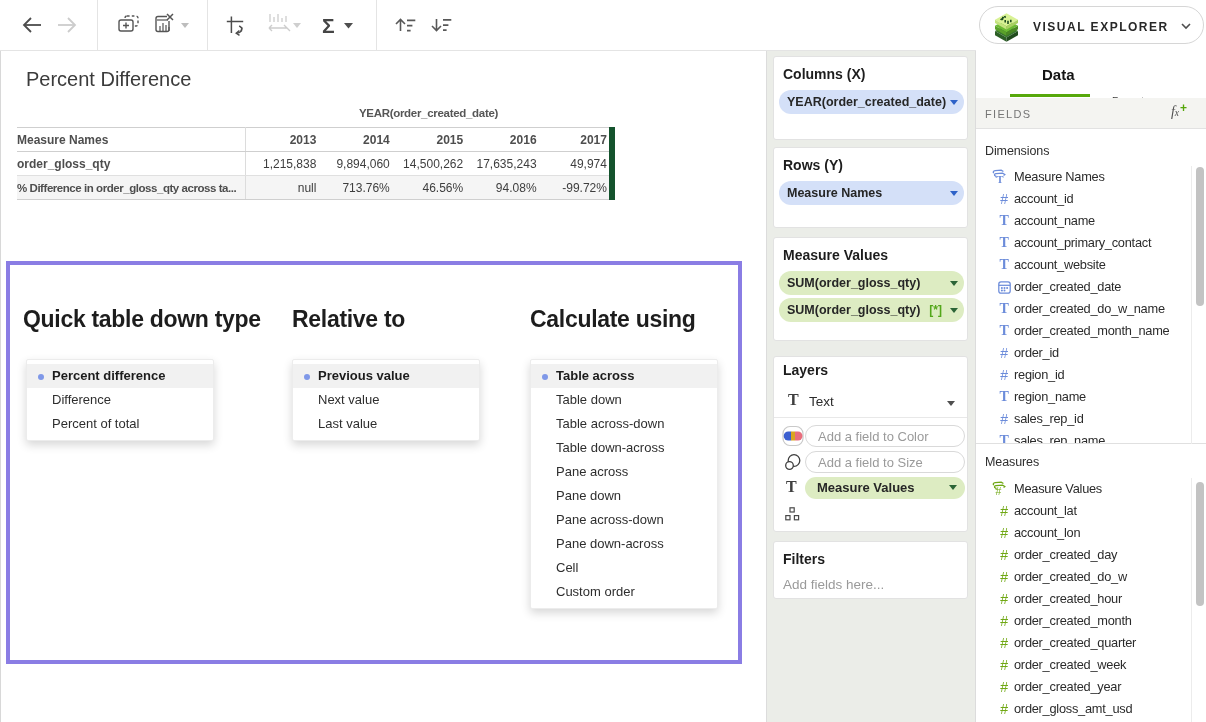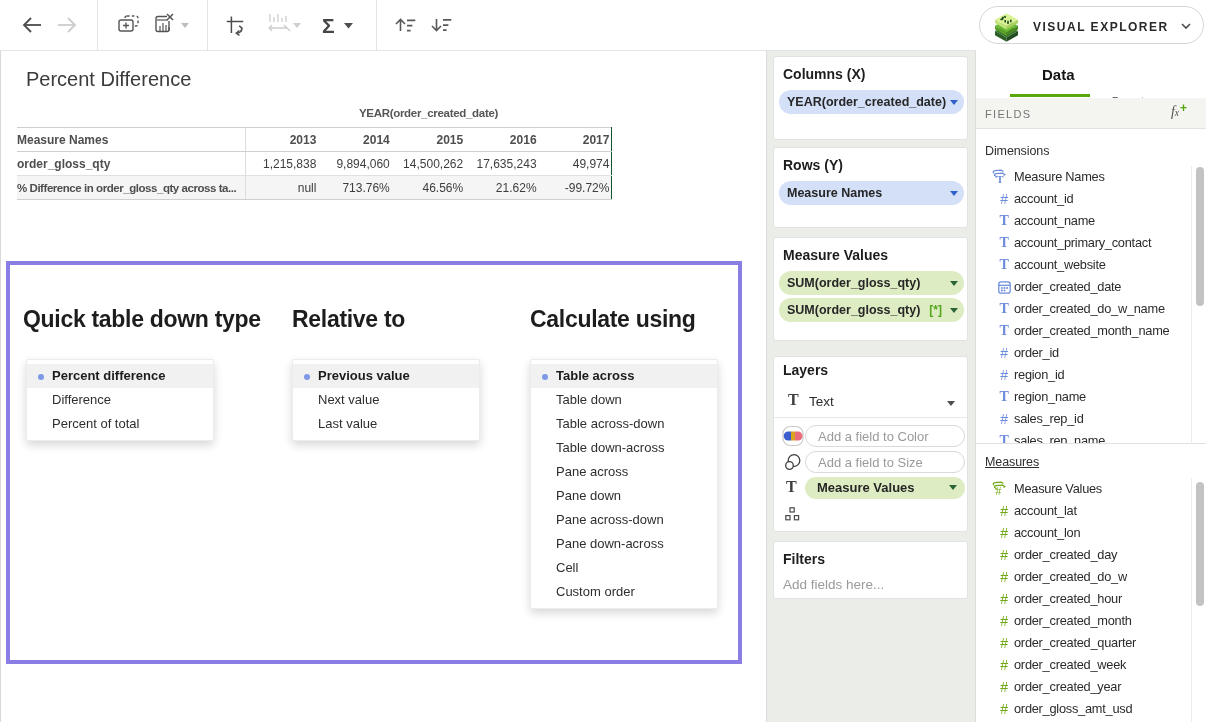--- a/index.html
+++ b/index.html
@@ -18,21 +18,21 @@
   
   #yearhdr { position:absolute; left:245px; top:107px; width:367px; text-align:center; font-size:11.5px; letter-spacing:-0.3px; font-weight:bold; color:#565656; }
   #dtable { position:absolute; left:17px; top:127px; border-collapse:collapse; font-size:12px; color:#3e3e3e; }
   #dtable td { height:24px; padding:0 2px 0 0; white-space:nowrap; overflow:hidden; }
   #dtable .lbl { font-weight:bold; color:#4e4e4e; width:228px; padding-right:6px; }
   #dtable .num { text-align:right; width:73.4px; }
   #dtable tr.hd td { border-top:1px solid #cfcfcf; border-bottom:1px solid #cfcfcf; font-weight:bold; color:#4e4e4e; }
   #dtable tr.r1 td { border-bottom:1px solid #e0e0e0; }
   #dtable tr.r2 td { border-bottom:1px solid #cfcfcf; background:#f5f5f5; }
   #dtable td.lbl { border-right:1px solid #dcdcdc; }
-  #dtable td.last { border-right:1px solid #14532d; width:73.4px; }
+  #dtable td.last { border-right:6px solid #14532d; width:73.4px; }
 
   
   #ppanel { position:absolute; left:6px; top:261px; width:736px; height:403px; border:4px solid #8a7de4; background:#fff; }
   .phead { position:absolute; top:41px; font-size:23px; font-weight:bold; color:#1d1d1d; letter-spacing:-0.3px; white-space:nowrap; }
   .pcard { position:absolute; top:94px; width:188px; background:#fff; border:1px solid #ececec; border-radius:2px; box-shadow:0 4px 10px rgba(0,0,0,0.16); padding:4px 0; }
   .pcard .row { position:relative; height:24px; line-height:24px; font-size:13px; color:#2e2e2e; padding-left:25px; white-space:nowrap; }
   .pcard .row.sel { background:#f1f1f1; font-weight:bold; color:#1c1c1c; }
   .pcard .row.sel::before { content:""; position:absolute; left:11px; top:9.5px; width:6px; height:6px; border-radius:50%; background:#7f98e8; }
 
   
@@ -152,21 +152,21 @@
           <td class="num">9,894,060</td>
           <td class="num">14,500,262</td>
           <td class="num">17,635,243</td>
           <td class="num last">49,974</td>
         </tr>
     <tr class="r2">
           <td class="lbl" style="font-size:11.5px; letter-spacing:-0.45px;">% Difference in order_gloss_qty across ta...</td>
           <td class="num">null</td>
           <td class="num">713.76%</td>
           <td class="num">46.56%</td>
-          <td class="num">21.62%</td>
+          <td class="num">94.08%</td>
           <td class="num last">-99.72%</td>
         </tr>
   </tbody>
     </table>
 
   <div id="ppanel">
     <div class="phead" style="left:13px">Quick table down type</div>
     <div class="phead" style="left:282px">Relative to</div>
     <div class="phead" style="left:520px">Calculate using</div>
     <div class="pcard" style="left:16px">
@@ -292,21 +292,21 @@
     <div class="frow"><span class="fico serifT">T</span>order_created_month_name</div>
     <div class="frow"><span class="fico hashb">#</span>order_id</div>
     <div class="frow"><span class="fico hashb">#</span>region_id</div>
     <div class="frow"><span class="fico serifT">T</span>region_name</div>
     <div class="frow"><span class="fico hashb">#</span>sales_rep_id</div>
     <div class="frow"><span class="fico serifT">T</span>sales_rep_name</div>
   </div>
   <div class="abs" style="left:1191px; top:166px; width:1px; height:278px; background:#ececec;"></div>
   <div class="sbar" style="top:167px; height:139px;"></div>
 
-  <div class="seclbl" style="left:985px; top:455px;text-decoration:underline;">Measures</div>
+  <div class="seclbl" style="left:985px; top:455px;">Measures</div>
   <div class="flist" style="left:976px; top:478px; height:244px;">
     <div class="frow"><span class="fico" style="left:15px;top:3px;width:15px;height:15px"><svg width="15" height="15" viewBox="0 0 15 15">
             <g fill="none" stroke="#70a814" stroke-width="1.25">
               <path d="M3 3.8 C1.6 3.4 2.2 1.9 4.2 1.6 L10.2 1.1 L12.4 2.5"></path>
               <path d="M4.6 6.8 C3 6.5 3 5 5 4.6 L11.6 4.1 L13.8 5.6 L12.6 6.4"></path>
               <path d="M4.6 6.8 L5.4 8.6"></path>
             </g>
             <text x="4.6" y="14" font-family="Liberation Sans" font-size="10.5" fill="#70a814">#</text>
           </svg></span>Measure Values</div>
     <div class="frow"><span class="fico hashg">#</span>account_lat</div>

